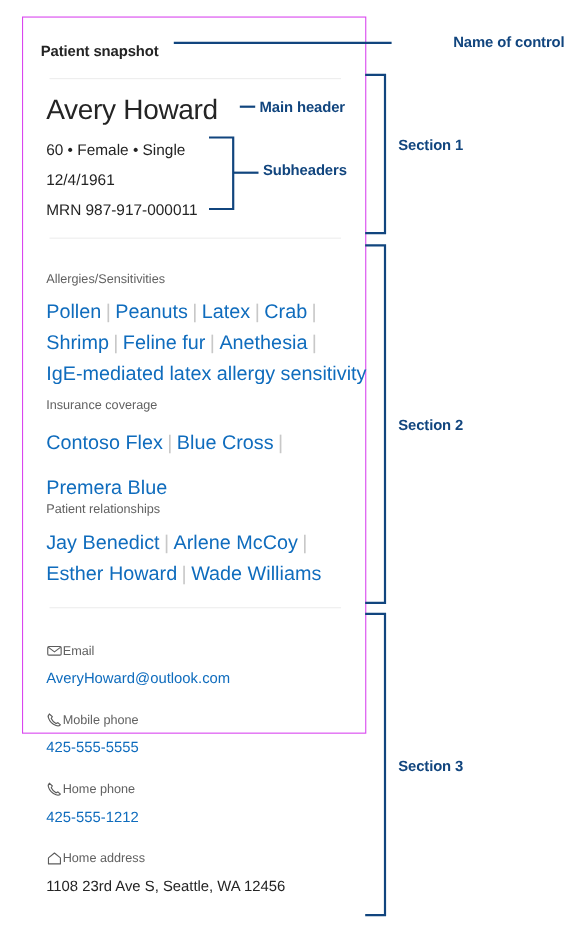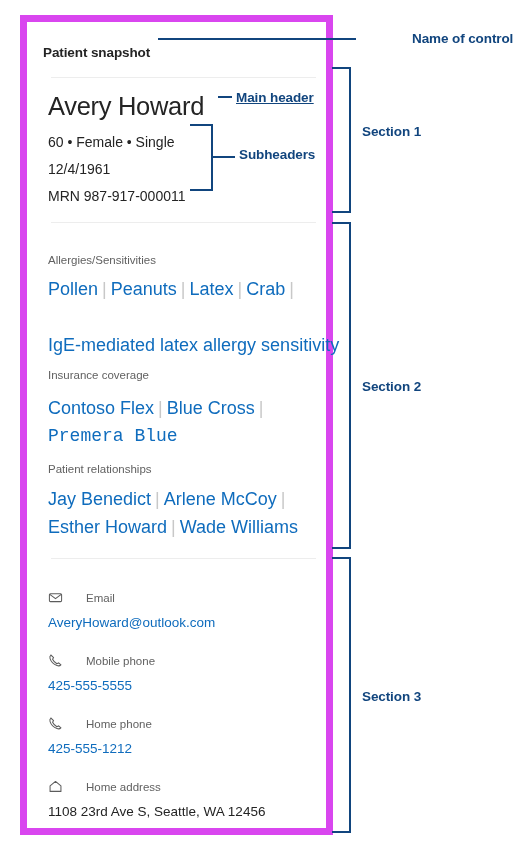--- a/index.html
+++ b/index.html
@@ -14,23 +14,23 @@
     font-family: "Liberation Sans", sans-serif;
     overflow: hidden;
   }
 
   
   #card {
     position: absolute;
     left: 20px;
     top: 15px;
     width: 313px;
-    height: 820px;
+    height: 652px;
     box-sizing: border-box;
-    border: 7px solid #d946ef;
+    border: 1px solid #d946ef;
     background: #ffffff;
   }
 
   .card-title {
     position: absolute;
     left: 16px;
     top: 23px;
     font-size: 13.5px;
     font-weight: bold;
     color: #242424;
@@ -97,35 +97,35 @@
   }
 
   
   #lbl-allergies  { top: 232px; }
   #alg-line-1     { top: 257px; }
   #alg-line-2     { top: 285px; }
   #alg-line-3     { top: 313px; }
   
   #lbl-insurance  { top: 347px; }
   #ins-line-1     { top: 376px; }
-  #ins-line-2     { top: 404px; font-family: Liberation Mono, monospace; }
+  #ins-line-2     { top: 417px; }
   
   #lbl-relations  { top: 441px; }
   #rel-line-1     { top: 467px; }
   #rel-line-2     { top: 495px; }
 
   
   .contact-label {
     position: absolute;
     left: 21px;
     font-size: 11.5px;
     color: #616161;
     display: flex;
     align-items: center;
-    gap: 23px;
+    gap: 0;
     white-space: nowrap;
   }
   .contact-label .ico {
     width: 15px;
     height: 15px;
     display: inline-flex;
     align-items: center;
     justify-content: center;
     color: #5c5c5c;
     flex: none;
@@ -161,21 +161,21 @@
   }
   .ann-label {
     position: absolute;
     font-size: 13.5px;
     font-weight: bold;
     color: #11457e;
     letter-spacing: -0.1px;
     white-space: nowrap;
   }
   #ann-name-of-control { left: 364px; top: 31px; padding-left: 48px; }
-  #ann-main-header     { left: 236px; top: 90px; text-decoration: underline; }
+  #ann-main-header     { left: 236px; top: 90px; }
   #ann-subheaders      { left: 239px; top: 147px; }
   #ann-section-1       { left: 362px; top: 124px; }
   #ann-section-2       { left: 362px; top: 379px; }
   #ann-section-3       { left: 362px; top: 689px; }
 </style>
 </head>
 <body>
 
 <div id="card">
 
@@ -185,20 +185,21 @@
   <div class="divider" id="divider-mid-1"></div>
   <div class="divider" id="divider-mid-2"></div>
 
   <div class="sec1-name">Avery Howard</div>
   <div class="subheader" id="sub-demo">60 • Female • Single</div>
   <div class="subheader" id="sub-dob">12/4/1961</div>
   <div class="subheader" id="sub-mrn">MRN 987-917-000011</div>
 
   <div class="group-label" id="lbl-allergies">Allergies/Sensitivities</div>
   <div class="link-line" id="alg-line-1"><span class="lk">Pollen</span><span class="sep">|</span><span class="lk">Peanuts</span><span class="sep">|</span><span class="lk">Latex</span><span class="sep">|</span><span class="lk">Crab</span><span class="sep">|</span></div>
+  <div class="link-line" id="alg-line-2"><span class="lk">Shrimp</span><span class="sep">|</span><span class="lk">Feline fur</span><span class="sep">|</span><span class="lk">Anethesia</span><span class="sep">|</span></div>
   <div class="link-line" id="alg-line-3"><span class="lk">IgE-mediated latex allergy sensitivity</span></div>
 
   <div class="group-label" id="lbl-insurance">Insurance coverage</div>
   <div class="link-line" id="ins-line-1"><span class="lk">Contoso Flex</span><span class="sep">|</span><span class="lk">Blue Cross</span><span class="sep">|</span></div>
   <div class="link-line" id="ins-line-2"><span class="lk">Premera Blue</span></div>
 
   <div class="group-label" id="lbl-relations">Patient relationships</div>
   <div class="link-line" id="rel-line-1"><span class="lk">Jay Benedict</span><span class="sep">|</span><span class="lk">Arlene McCoy</span><span class="sep">|</span></div>
   <div class="link-line" id="rel-line-2"><span class="lk">Esther Howard</span><span class="sep">|</span><span class="lk">Wade Williams</span></div>
 

